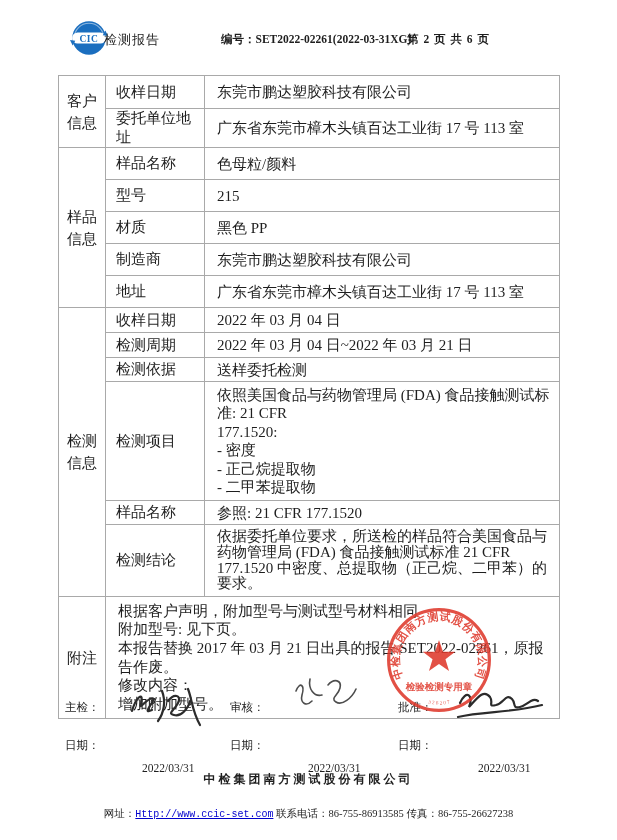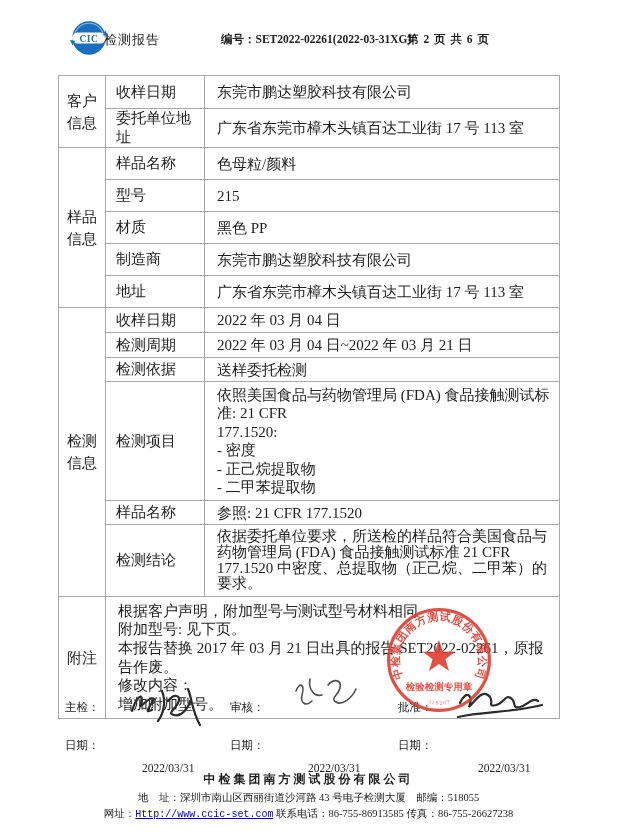--- a/index.html
+++ b/index.html
@@ -190,20 +190,17 @@
       <textPath href="#ringPath" startOffset="50%" text-anchor="middle" textLength="170" lengthAdjust="spacing">中检集团南方测试股份有限公司</textPath>
     </text>
     <polygon fill="#df392c" points="60,39 64.2,51.2 77.1,51.4 66.8,59.2 70.6,71.6 60,64.2 49.4,71.6 53.2,59.2 42.9,51.4 55.8,51.2"></polygon>
     <text x="60" y="91.5" text-anchor="middle" font-size="10" font-weight="bold" fill="#df392c" font-family="Liberation Serif, DejaVu Serif, serif">检验检测专用章</text>
     <text font-size="5.5" fill="#df392c" opacity=".9" font-family="Liberation Serif, DejaVu Serif, serif">
       <textPath href="#serialPath" startOffset="50%" text-anchor="middle">3 2 6 2 0 7</textPath>
     </text>
   </svg>
 
   <div class="ft-company">中检集团南方测试股份有限公司</div>
-  <div class="ft-line ft-line2">
-    <span>地　址：</span><span>深圳市南山区西丽街道沙河路 43 号电子检测大厦</span><span>　邮编：</span><span>518055</span>
-  </div>
   <div class="ft-line ft-line3">
     <span>网址：</span><a href="#" class="ft-link">Http://www.ccic-set.com</a><span> 联系电话：</span><span>86-755-86913585</span><span> 传真：</span><span>86-755-26627238</span>
   </div>
 
 </div>
 
 </body></html>

